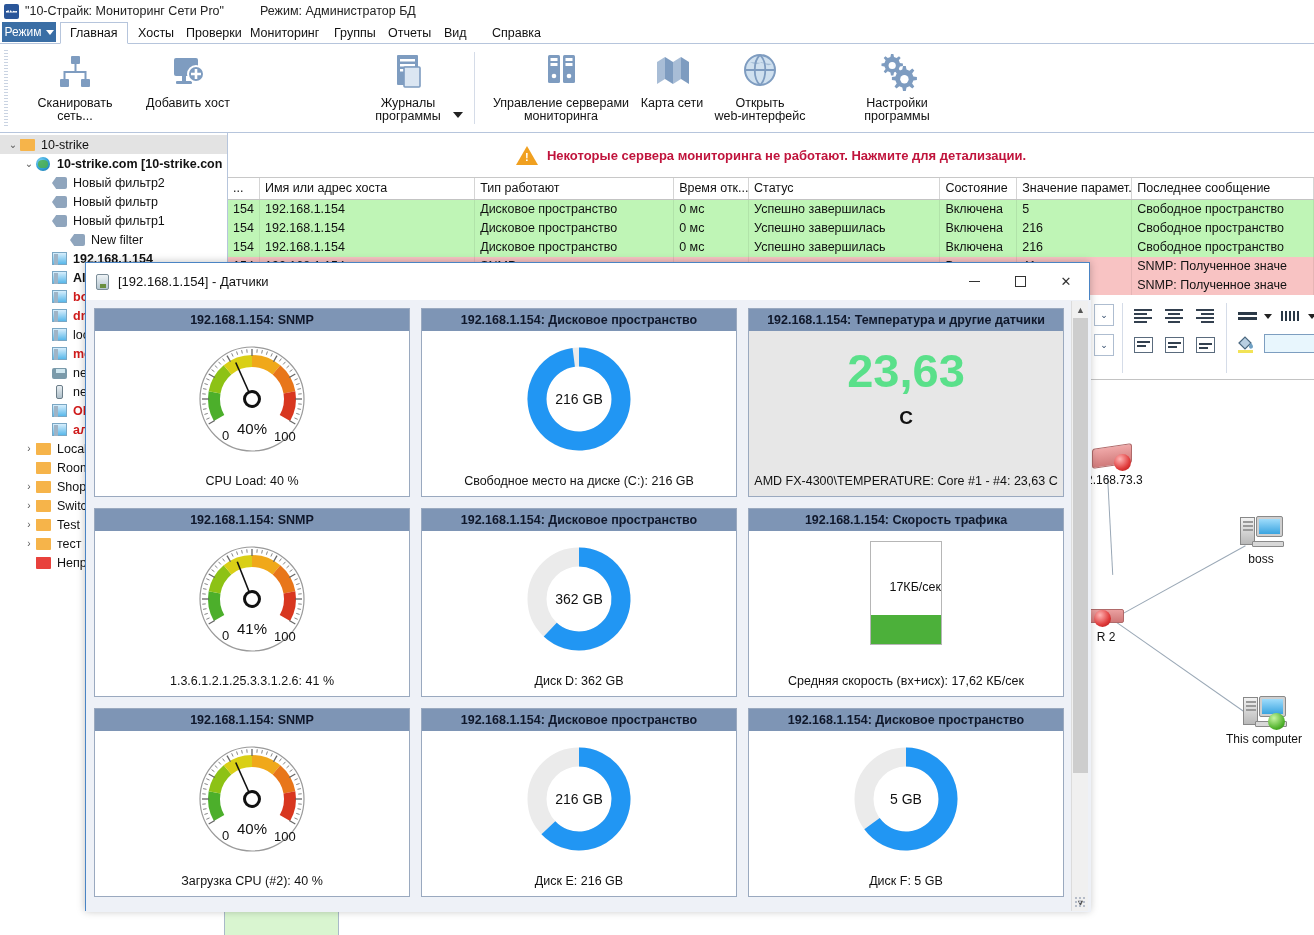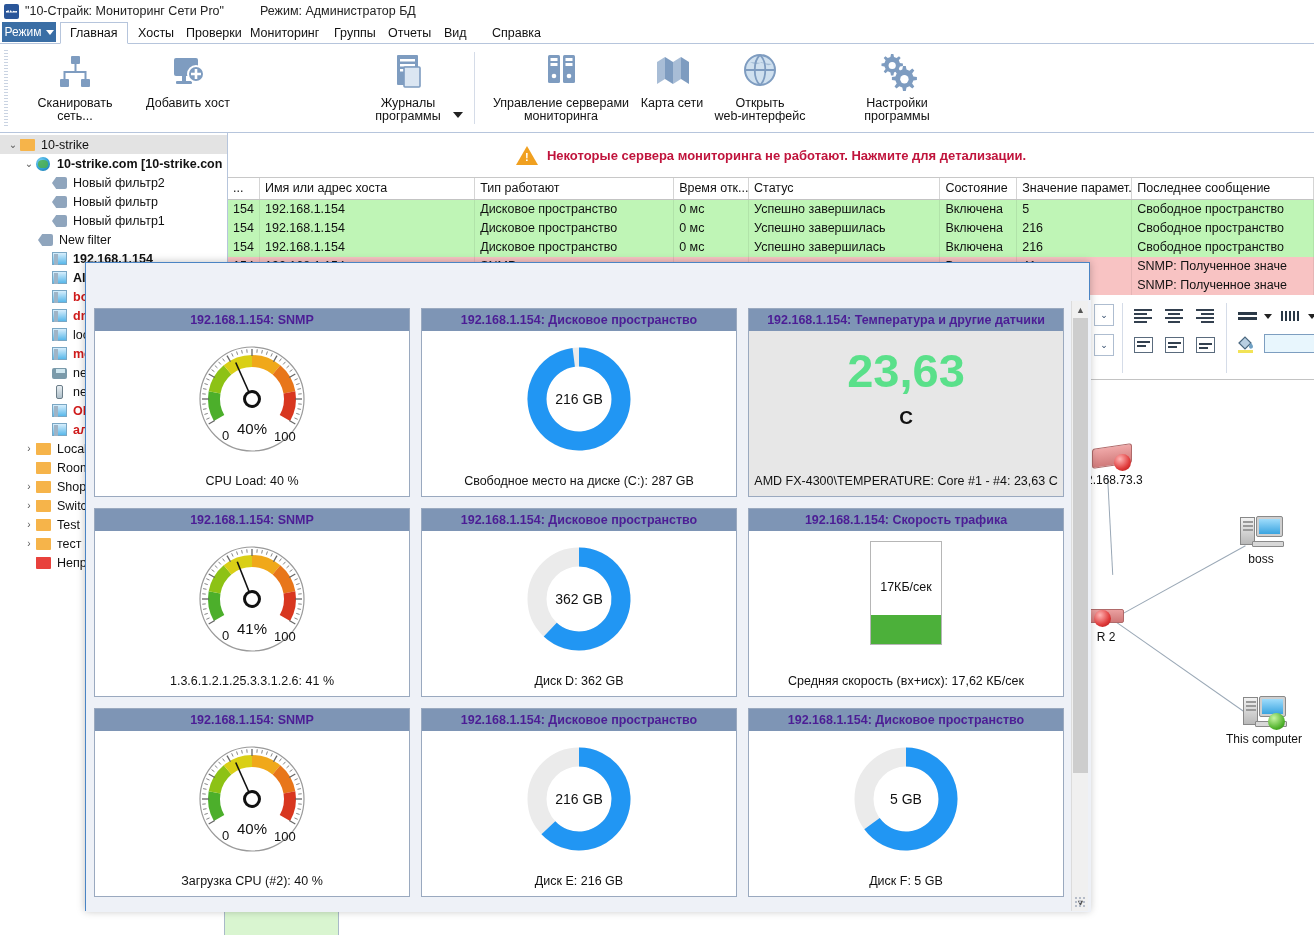--- a/index.html
+++ b/index.html
@@ -110,31 +110,31 @@
   .dlg-title{height:37px;background:#fff;display:flex;align-items:center;padding-left:10px;position:relative;}
   .dlg-ico{width:13px;height:16px;background:linear-gradient(#eef3f6,#b4c5cf);border:1px solid #7b8d98;border-radius:2px;margin-right:9px;position:relative;}
   .dlg-ico::after{content:"";position:absolute;left:3px;top:9px;width:6px;height:4px;background:#6a8f3f;}
   .dlg-name{font-size:13px;color:#111;}
   .wbtn{position:absolute;top:0;width:46px;height:37px;display:flex;align-items:center;justify-content:center;font-size:13px;color:#333;}
   .wbtn .min{width:11px;height:1px;background:#333;}
   .wbtn .max{width:11px;height:11px;border:1px solid #333;}
   .dlg-body{position:absolute;left:0;top:37px;width:1005px;height:612px;background:#eef1f7;padding:8px;}
   .panelgrid{position:relative;width:989px;height:596px;}
   .panel{position:absolute;width:316px;height:189px;background:#fff;border:1px solid #9aa9bf;}
-  .panel .ph{height:22px;background:#7e95b5;color:#4c1d95;font-weight:bold;font-size:12.5px;display:flex;align-items:center;justify-content:center;}
+  .panel .ph{height:22px;background:#7e95b5;color:#0f172a;font-weight:bold;font-size:12.5px;display:flex;align-items:center;justify-content:center;}
   .panel .pb{position:relative;height:165px;background:#fff;}
   .panel.grey .pb{background:#e7e7e7;}
   .panel-cap{position:absolute;left:0;right:0;bottom:8px;text-align:center;font-size:12.5px;color:#111;}
   .gauge-wrap{position:absolute;left:50%;top:6px;transform:translateX(-50%);}
   .donut-wrap{position:absolute;left:50%;top:8px;transform:translateX(-50%);}
   .bigval{position:absolute;left:0;right:0;top:16px;text-align:center;font-size:47px;font-weight:bold;color:#5ae08a;line-height:1;}
   .bigunit{position:absolute;left:0;right:0;top:76px;text-align:center;font-size:19px;font-weight:bold;color:#111;}
   .bar-box{position:absolute;left:50%;top:10px;transform:translateX(-50%);width:72px;height:104px;border:1px solid #b6b6b6;background:#fff;}
   .bar-fill{position:absolute;left:0;bottom:0;width:100%;background:#4cb03a;}
-  .bar-txt{position:absolute;left:0;right:0;top:38px;text-align:center;font-size:12.5px;color:#111;}
+  .bar-txt{position:absolute;left:0;right:0;top:38px;text-align:right;font-size:12.5px;color:#111;}
 
   
   .dsb{position:absolute;right:1px;top:38px;width:17px;height:610px;background:#f0f0f0;border-left:1px solid #dcdcdc;}
   .dsb .arw{position:absolute;left:0;width:17px;height:17px;display:flex;align-items:center;justify-content:center;color:#555;font-size:9px;}
   .dsb .thumb{position:absolute;left:1px;top:17px;width:15px;height:455px;background:#cdcdcd;}
   .dlg-resize{position:absolute;right:3px;bottom:2px;width:12px;height:12px;
      background-image:radial-gradient(#b5bcc8 35%,transparent 36%);background-size:4px 4px;}
 
   
   .bottomstrip{position:absolute;left:228px;top:905px;width:1086px;height:30px;background:#fff;}
@@ -296,21 +296,21 @@
       </span>
       <span class="tlbl">Новый фильтр</span>
     </div>
     <div class="tnode" style="padding-left: 38px;">
       <span class="twist"></span>
       <span class="ti">
         <span class="ic-tag" style="position: absolute; left: 0px; top: 0px;"></span>
       </span>
       <span class="tlbl">Новый фильтр1</span>
     </div>
-    <div class="tnode" style="padding-left: 24px;">
+    <div class="tnode" style="padding-left: 56px;">
       <span class="twist"></span>
       <span class="ti">
         <span class="ic-tag" style="position: absolute; left: 0px; top: 0px;"></span>
       </span>
       <span class="tlbl">New filter</span>
     </div>
     <div class="tnode" style="padding-left: 38px;">
       <span class="twist"></span>
       <span class="ti">
         <span class="ic-host" style="position: absolute; left: 0px; top: 0px;"></span>
@@ -631,20 +631,31 @@
 <div style="position:absolute;left:1064px;top:292px;width:21px;height:618px;background:#f4f5f7;border:1px solid #cfd7e3;">
   <div style="position:absolute;left:0;top:0;width:19px;height:17px;display:flex;align-items:center;justify-content:center;font-size:9px;color:#444;">▲</div>
   <div style="position:absolute;left:2px;top:18px;width:15px;height:440px;background:#c9c9c9;"></div>
   <div style="position:absolute;left:0;bottom:0;width:19px;height:17px;display:flex;align-items:center;justify-content:center;font-size:9px;color:#444;">▼</div>
 </div>
 
 <div class="bottomstrip"></div>
 <div class="greencell"></div>
 
 <div class="dialog">
+  <div class="dlg-title">
+    <div class="dlg-ico"></div>
+    <span class="dlg-name">[192.168.1.154] - Датчики</span>
+    <div class="wbtn" style="right:92px;">
+        <div class="min"></div>
+      </div>
+    <div class="wbtn" style="right:46px;">
+        <div class="max"></div>
+      </div>
+    <div class="wbtn" style="right:0px;">✕</div>
+  </div>
 
   <div class="dlg-body">
     <div class="panelgrid" id="panelgrid">
         <div class="panel" style="left: 0px; top: 0px;">
           <div class="ph">192.168.1.154: SNMP</div>
           <div class="pb">
             <div class="gauge-wrap"><svg width="124" height="124" viewBox="0 0 124 124">
       <circle cx="62" cy="62" r="52" fill="#fff" stroke="#9a9a9a" stroke-width="1.2"></circle>
       <path d="M23.8948822334847 84 A44 44 0 0 1 18.668458867462846 54.35948018265507 L30.486151903609343 56.44325831465823 A32 32 0 0 0 34.287187078897965 78 Z" fill="#4caf2b"></path>
                 <path d="M18.668458867462846 54.35948018265507 A44 44 0 0 1 33.71734517379227 28.29404450276497 L41.430796490030744 37.48657782019271 A32 32 0 0 0 30.486151903609343 56.44325831465823 Z" fill="#8dc215"></path>
@@ -703,21 +714,21 @@
           </div>
         </div>
         <div class="panel" style="left: 327px; top: 0px;">
           <div class="ph">192.168.1.154: Дисковое пространство</div>
           <div class="pb">
             <div class="donut-wrap"><svg width="120" height="120" viewBox="0 0 120 120">
       <circle cx="60" cy="60" r="42" fill="none" stroke="#ebebeb" stroke-width="19"></circle>
       <path d="M60 18 A42 42 0 1 1 54.73600419029924 18.33118254479193" fill="none" stroke="#2196f3" stroke-width="19"></path>
       <text x="60" y="65" text-anchor="middle" font-family="Liberation Sans, sans-serif" font-size="14" fill="#111">216 GB</text>
     </svg></div>
-            <div class="panel-cap">Свободное место на диске (C:): 287 GB</div>
+            <div class="panel-cap">Свободное место на диске (C:): 216 GB</div>
           </div>
         </div>
         <div class="panel grey" style="left: 654px; top: 0px;">
           <div class="ph">192.168.1.154: Температура и другие датчики</div>
           <div class="pb">
             <div class="bigval" style="color: rgb(90, 224, 138);">23,63</div>
             <div class="bigunit">C</div>
             <div class="panel-cap">AMD FX-4300\TEMPERATURE:  Core #1 - #4: 23,63 C</div>
           </div>
         </div>

